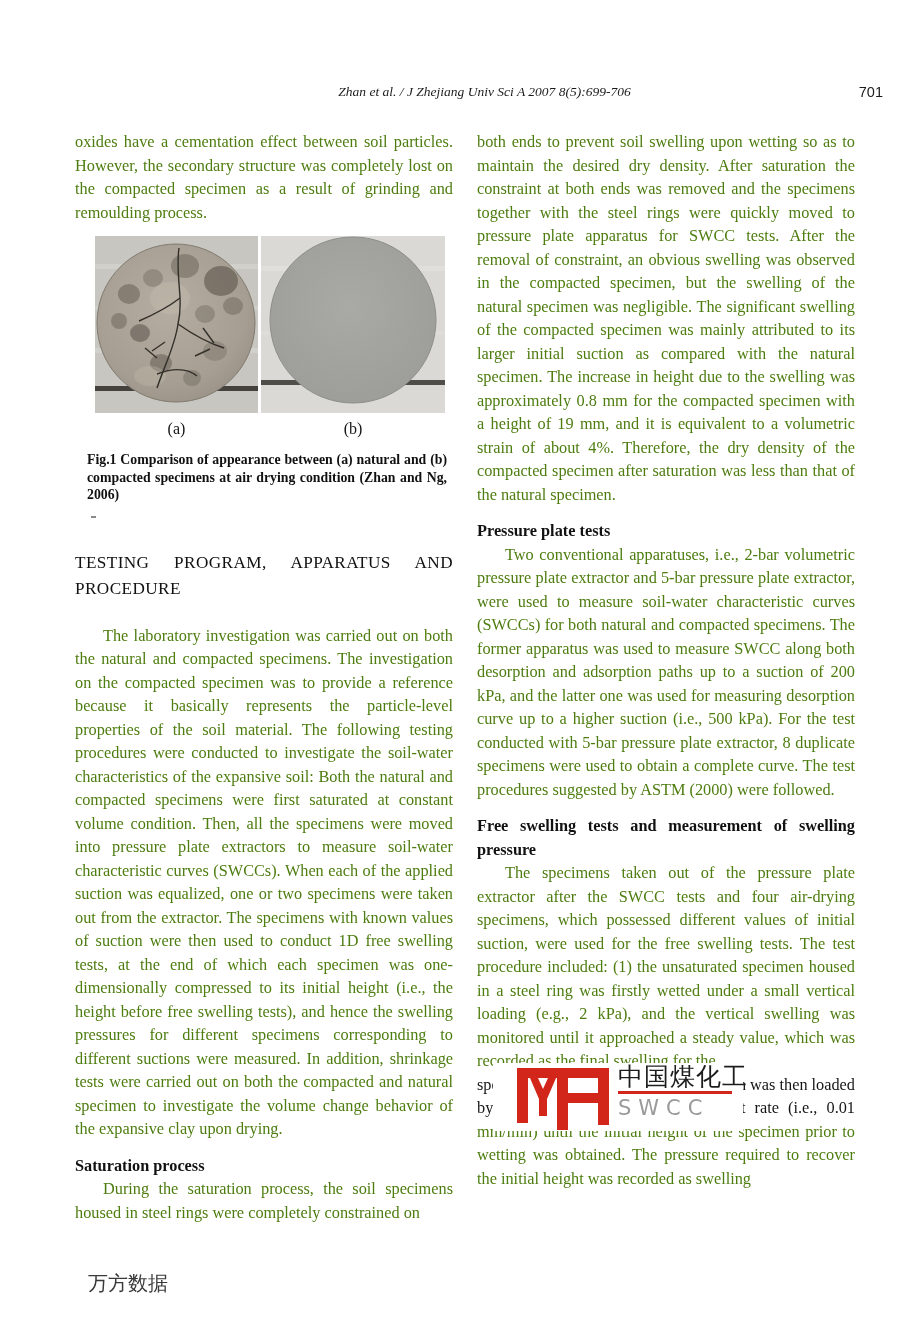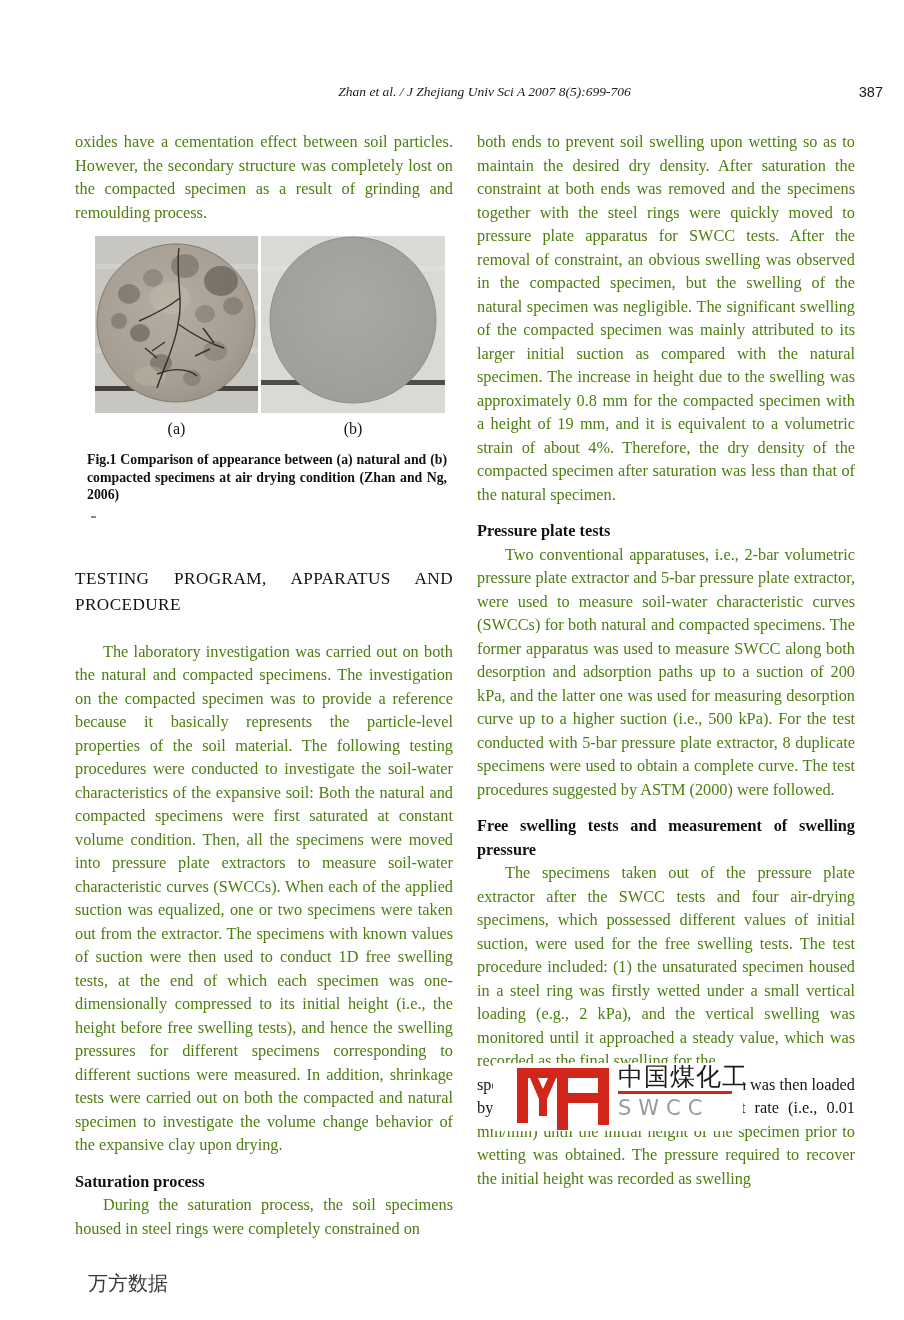--- a/index.html
+++ b/index.html
@@ -29,21 +29,21 @@
   .body-text {
     margin: 0; font-size: 16.3px; line-height: 23.5px;
     text-align: justify; color: #4d7c0f;
   }
   .indent { text-indent: 28px; }
   .sub-heading {
     margin: 13px 0 0 0; font-size: 16.3px; line-height: 23.5px;
     font-weight: bold; text-align: justify; color: #111;
   }
   .section-heading {
-    margin-top: 48px; font-size: 17.2px; line-height: 26px;
+    margin-top: 32px; font-size: 17.2px; line-height: 26px;
     letter-spacing: 0.4px; color: #111;
   }
   .justify-last { text-align: justify; text-align-last: justify; }
   
   .figure { margin-top: 12px; }
   .photos { display: flex; gap: 3px; margin-left: 20px; }
   .photo { display: block; }
   .photo-labels { display: flex; gap: 3px; margin-left: 20px; margin-top: 3px; }
   .photo-labels span { display: inline-block; text-align: center; font-size: 16px; }
   .label-a { width: 163px; }
@@ -86,21 +86,21 @@
     font-family: "DejaVu Sans", sans-serif;
   }
 </style>
 </head>
 <body>
 
 <div class="page">
 
   <div class="header">
     <span class="citation">Zhan et al. / J Zhejiang Univ Sci A   2007 8(5):699-706</span>
-    <span class="pagenum">387</span>
+    <span class="pagenum">701</span>
   </div>
 
   <div class="col col-left">
     <p class="body-text">oxides have a cementation effect between soil particles. However, the secondary structure was completely lost on the compacted specimen as a result of grinding and remoulding process.</p>
 
     <div class="figure">
       <div class="photos">
         <div class="photo">
           <svg width="163" height="177" viewBox="0 0 163 177">
             <rect x="0" y="0" width="163" height="177" fill="#c8c6c1"></rect>

